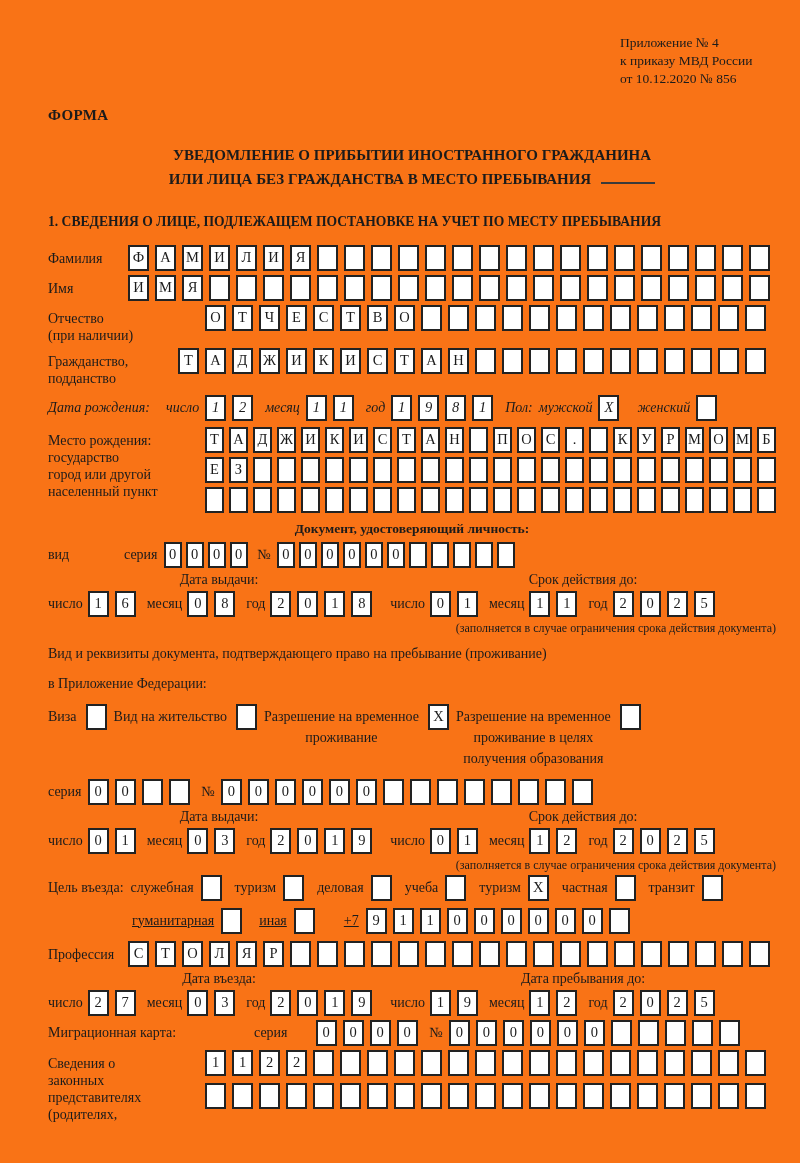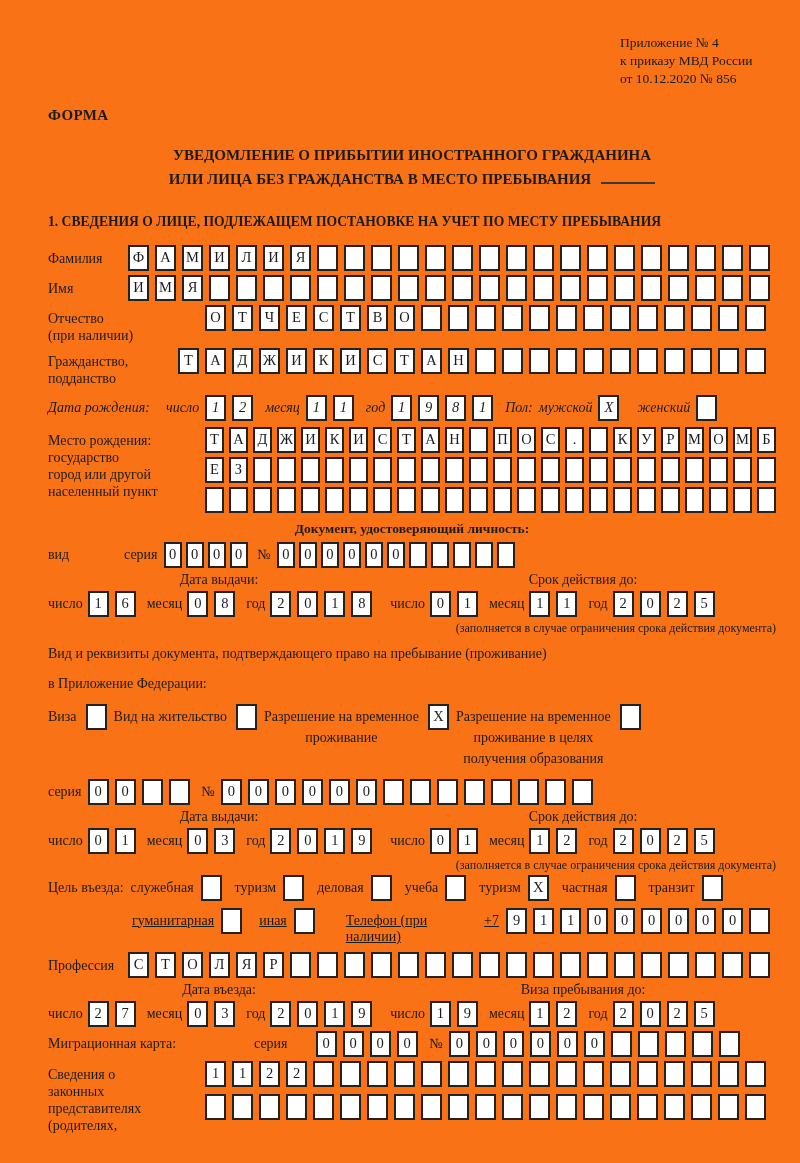--- a/index.html
+++ b/index.html
@@ -230,21 +230,20 @@
     <span class="boxes"><span class="box"></span></span>
     <span class="t">транзит</span>
     <span class="boxes"><span class="box"></span></span>
   </div>
 
   <div class="purpose-row indent">
     <span class="t">гуманитарная</span>
     <span class="boxes"><span class="box"></span></span>
     <span class="t" style="margin-left:4px;">иная</span>
     <span class="boxes"><span class="box"></span></span>
-    <span class="t" style="margin-left:18px;">Телефон (при наличии)</span>
     <span class="t" style="margin-left:16px;">+7</span>
     <span class="boxes"><span class="box">9</span><span class="box">1</span><span class="box">1</span><span class="box">0</span><span class="box">0</span><span class="box">0</span><span class="box">0</span><span class="box">0</span><span class="box">0</span><span class="box"></span></span>
   </div>
 
   <div class="row">
     <div class="lbl w80">Профессия</div>
     <div class="boxes"><span class="box">С</span><span class="box">Т</span><span class="box">О</span><span class="box">Л</span><span class="box">Я</span><span class="box">Р</span><span class="box"></span><span class="box"></span><span class="box"></span><span class="box"></span><span class="box"></span><span class="box"></span><span class="box"></span><span class="box"></span><span class="box"></span><span class="box"></span><span class="box"></span><span class="box"></span><span class="box"></span><span class="box"></span><span class="box"></span><span class="box"></span><span class="box"></span><span class="box"></span></div>
   </div>
 
   <div class="two-col">
@@ -253,21 +252,21 @@
       <div class="date-line">
         <span class="t">число</span>
         <span class="boxes"><span class="box">2</span><span class="box">7</span></span>
         <span class="t">месяц</span>
         <span class="boxes"><span class="box">0</span><span class="box">3</span></span>
         <span class="t">год</span>
         <span class="boxes"><span class="box">2</span><span class="box">0</span><span class="box">1</span><span class="box">9</span></span>
       </div>
     </div>
     <div class="col-r">
-      <div class="col-head">Виза пребывания до:</div>
+      <div class="col-head">Дата пребывания до:</div>
       <div class="date-line">
         <span class="t">число</span>
         <span class="boxes"><span class="box">1</span><span class="box">9</span></span>
         <span class="t">месяц</span>
         <span class="boxes"><span class="box">1</span><span class="box">2</span></span>
         <span class="t">год</span>
         <span class="boxes"><span class="box">2</span><span class="box">0</span><span class="box">2</span><span class="box">5</span></span>
       </div>
     </div>
   </div>

